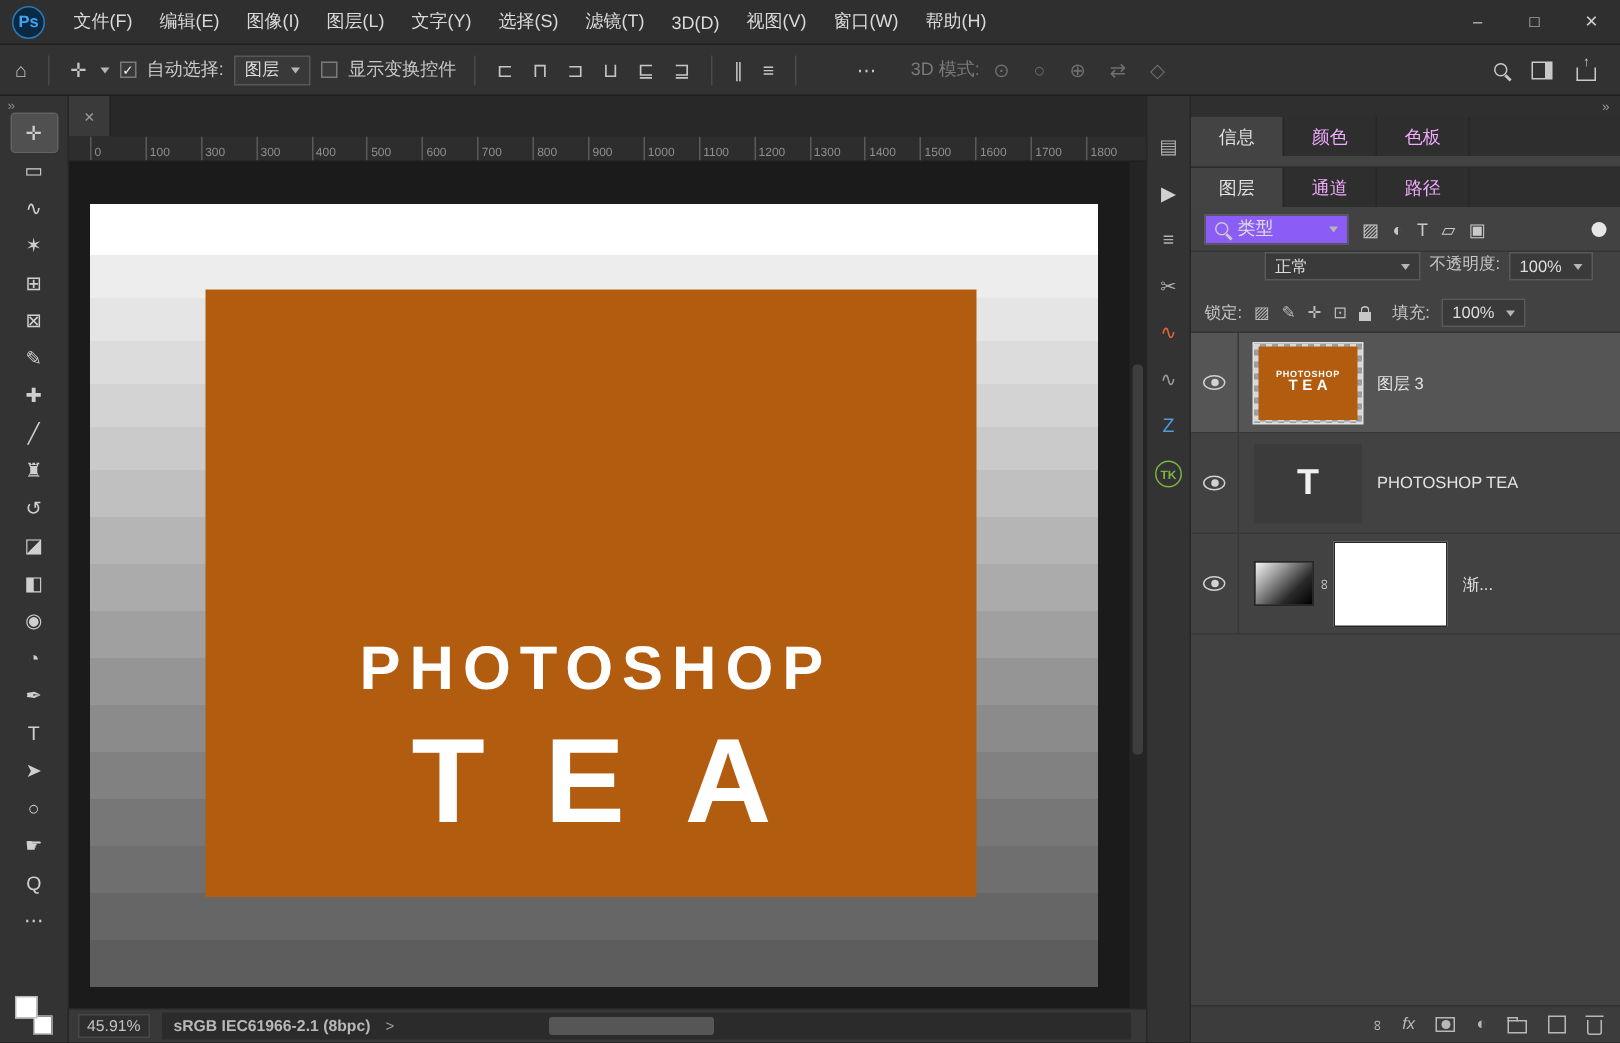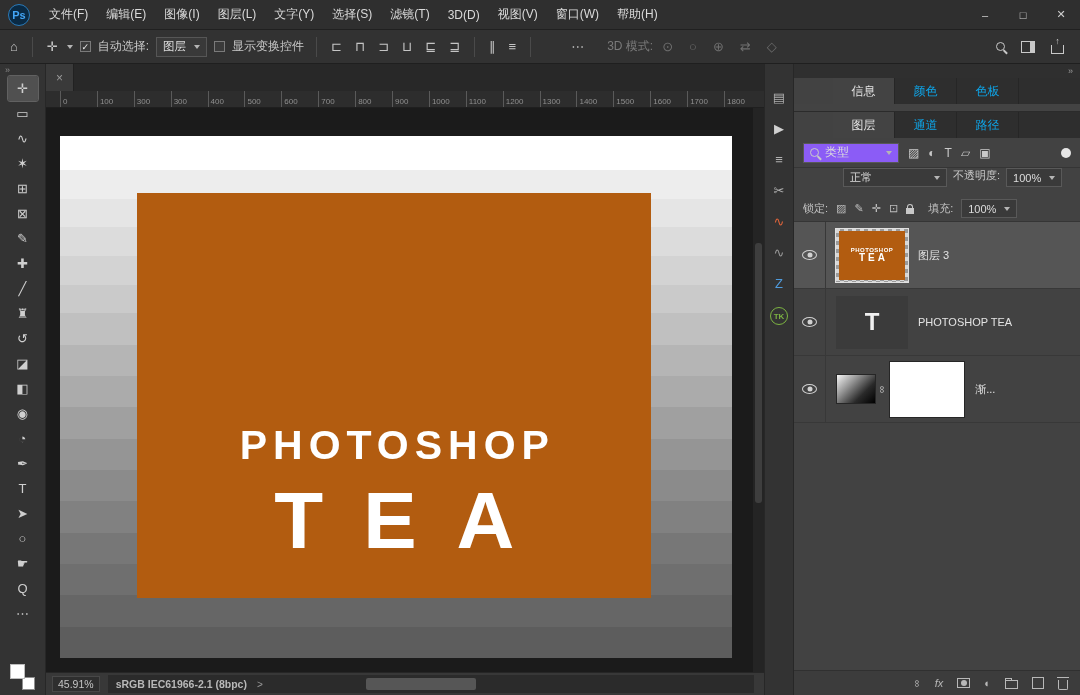--- a/index.html
+++ b/index.html
@@ -76,22 +76,22 @@
   .status-thumb { position:absolute; left:40%; width:110px; top:3px; bottom:3px; background:#565656; border-radius:2px; }
 
   
   .panelstrip { width:30px; background:#333333; border-left:1px solid #272727; border-right:1px solid #272727; display:flex; flex-direction:column; align-items:center; padding-top:26px; gap:16px; flex:0 0 auto; }
   .strip-ico { font-size:13px; color:#b0b0b0; }
   .strip-ico.badge { width:18px; height:18px; border:1.5px solid; border-radius:50%; font-size:8px; font-weight:bold; display:flex; align-items:center; justify-content:center; }
 
   
   .panels { width:286px; background:#424242; display:flex; flex-direction:column; flex:0 0 auto; }
   .panels-top { height:14px; background:#2f2f2f; display:flex; justify-content:flex-end; align-items:center; padding:0 7px; color:#9a9a9a; font-size:9px; flex:0 0 auto; }
-  .tabs-row { height:26px; background:#2e2e2e; display:flex; flex:0 0 auto;margin-left:39px; }
-  .ptab { width:62px; display:flex; align-items:center; justify-content:center; font-size:12px; color:#0ea5e9; border-right:1px solid #262626; }
+  .tabs-row { height:26px; background:#2e2e2e; display:flex; flex:0 0 auto; }
+  .ptab { width:62px; display:flex; align-items:center; justify-content:center; font-size:12px; color:#f0abfc; border-right:1px solid #262626; }
   .ptab.active { background:#434343; color:#e2e2e2; }
   .panel-gap { height:8px; background:#434343; border-bottom:1px solid #2b2b2b; flex:0 0 auto; }
 
   .layers-panel { flex:1; display:flex; flex-direction:column; min-height:0; }
   .filter-row { height:30px; display:flex; align-items:center; gap:9px; padding:0 9px; border-bottom:1px solid #353535; flex:0 0 auto; }
   .kind-combo { height:20px; width:96px; background:#8b5cf6; border:1px solid #585858; display:flex; align-items:center; gap:6px; padding:0 6px; font-size:12px; color:#ddd; }
   .kind-combo .caret { margin-left:auto; }
   .flt-ico { font-size:12px; color:#c9c9c9; }
   .filter-toggle { margin-left:auto; width:10px; height:10px; border-radius:50%; background:#e6e6e6; }
   .blend-row { height:28px; display:flex; gap:6px; padding:0 9px; font-size:11px; color:#c6c6c6; flex:0 0 auto;margin-left:40px; }

